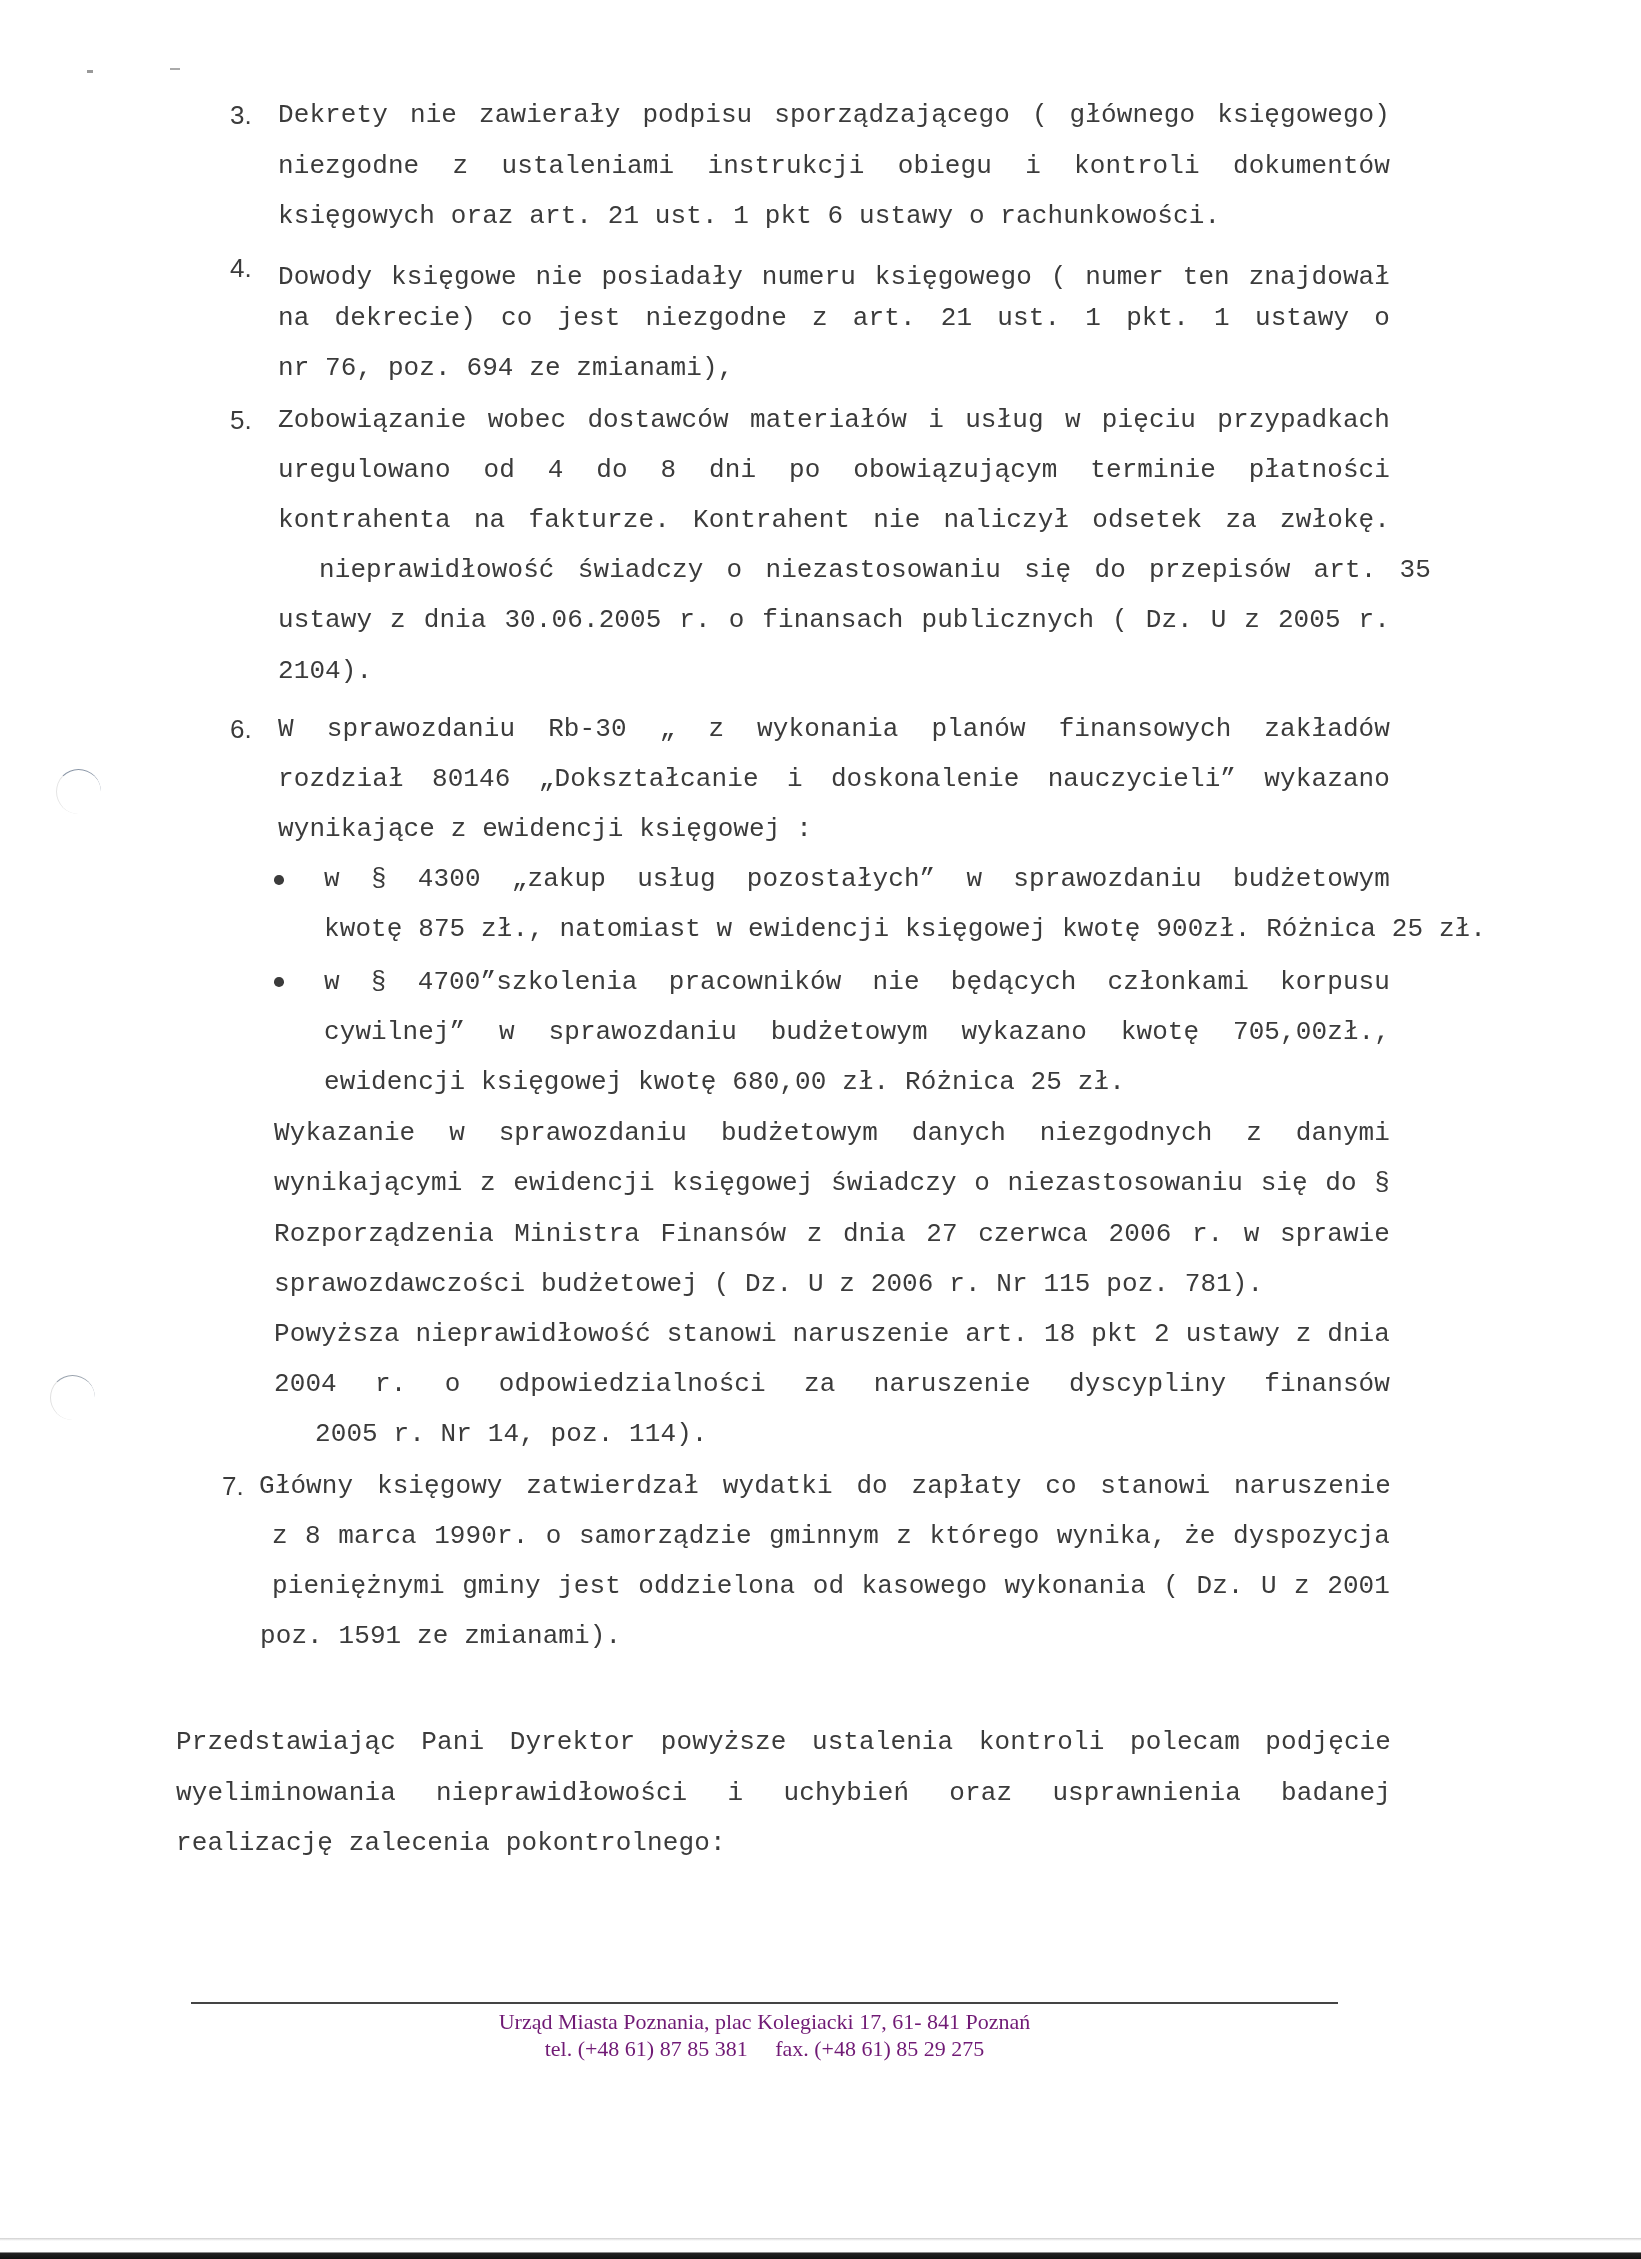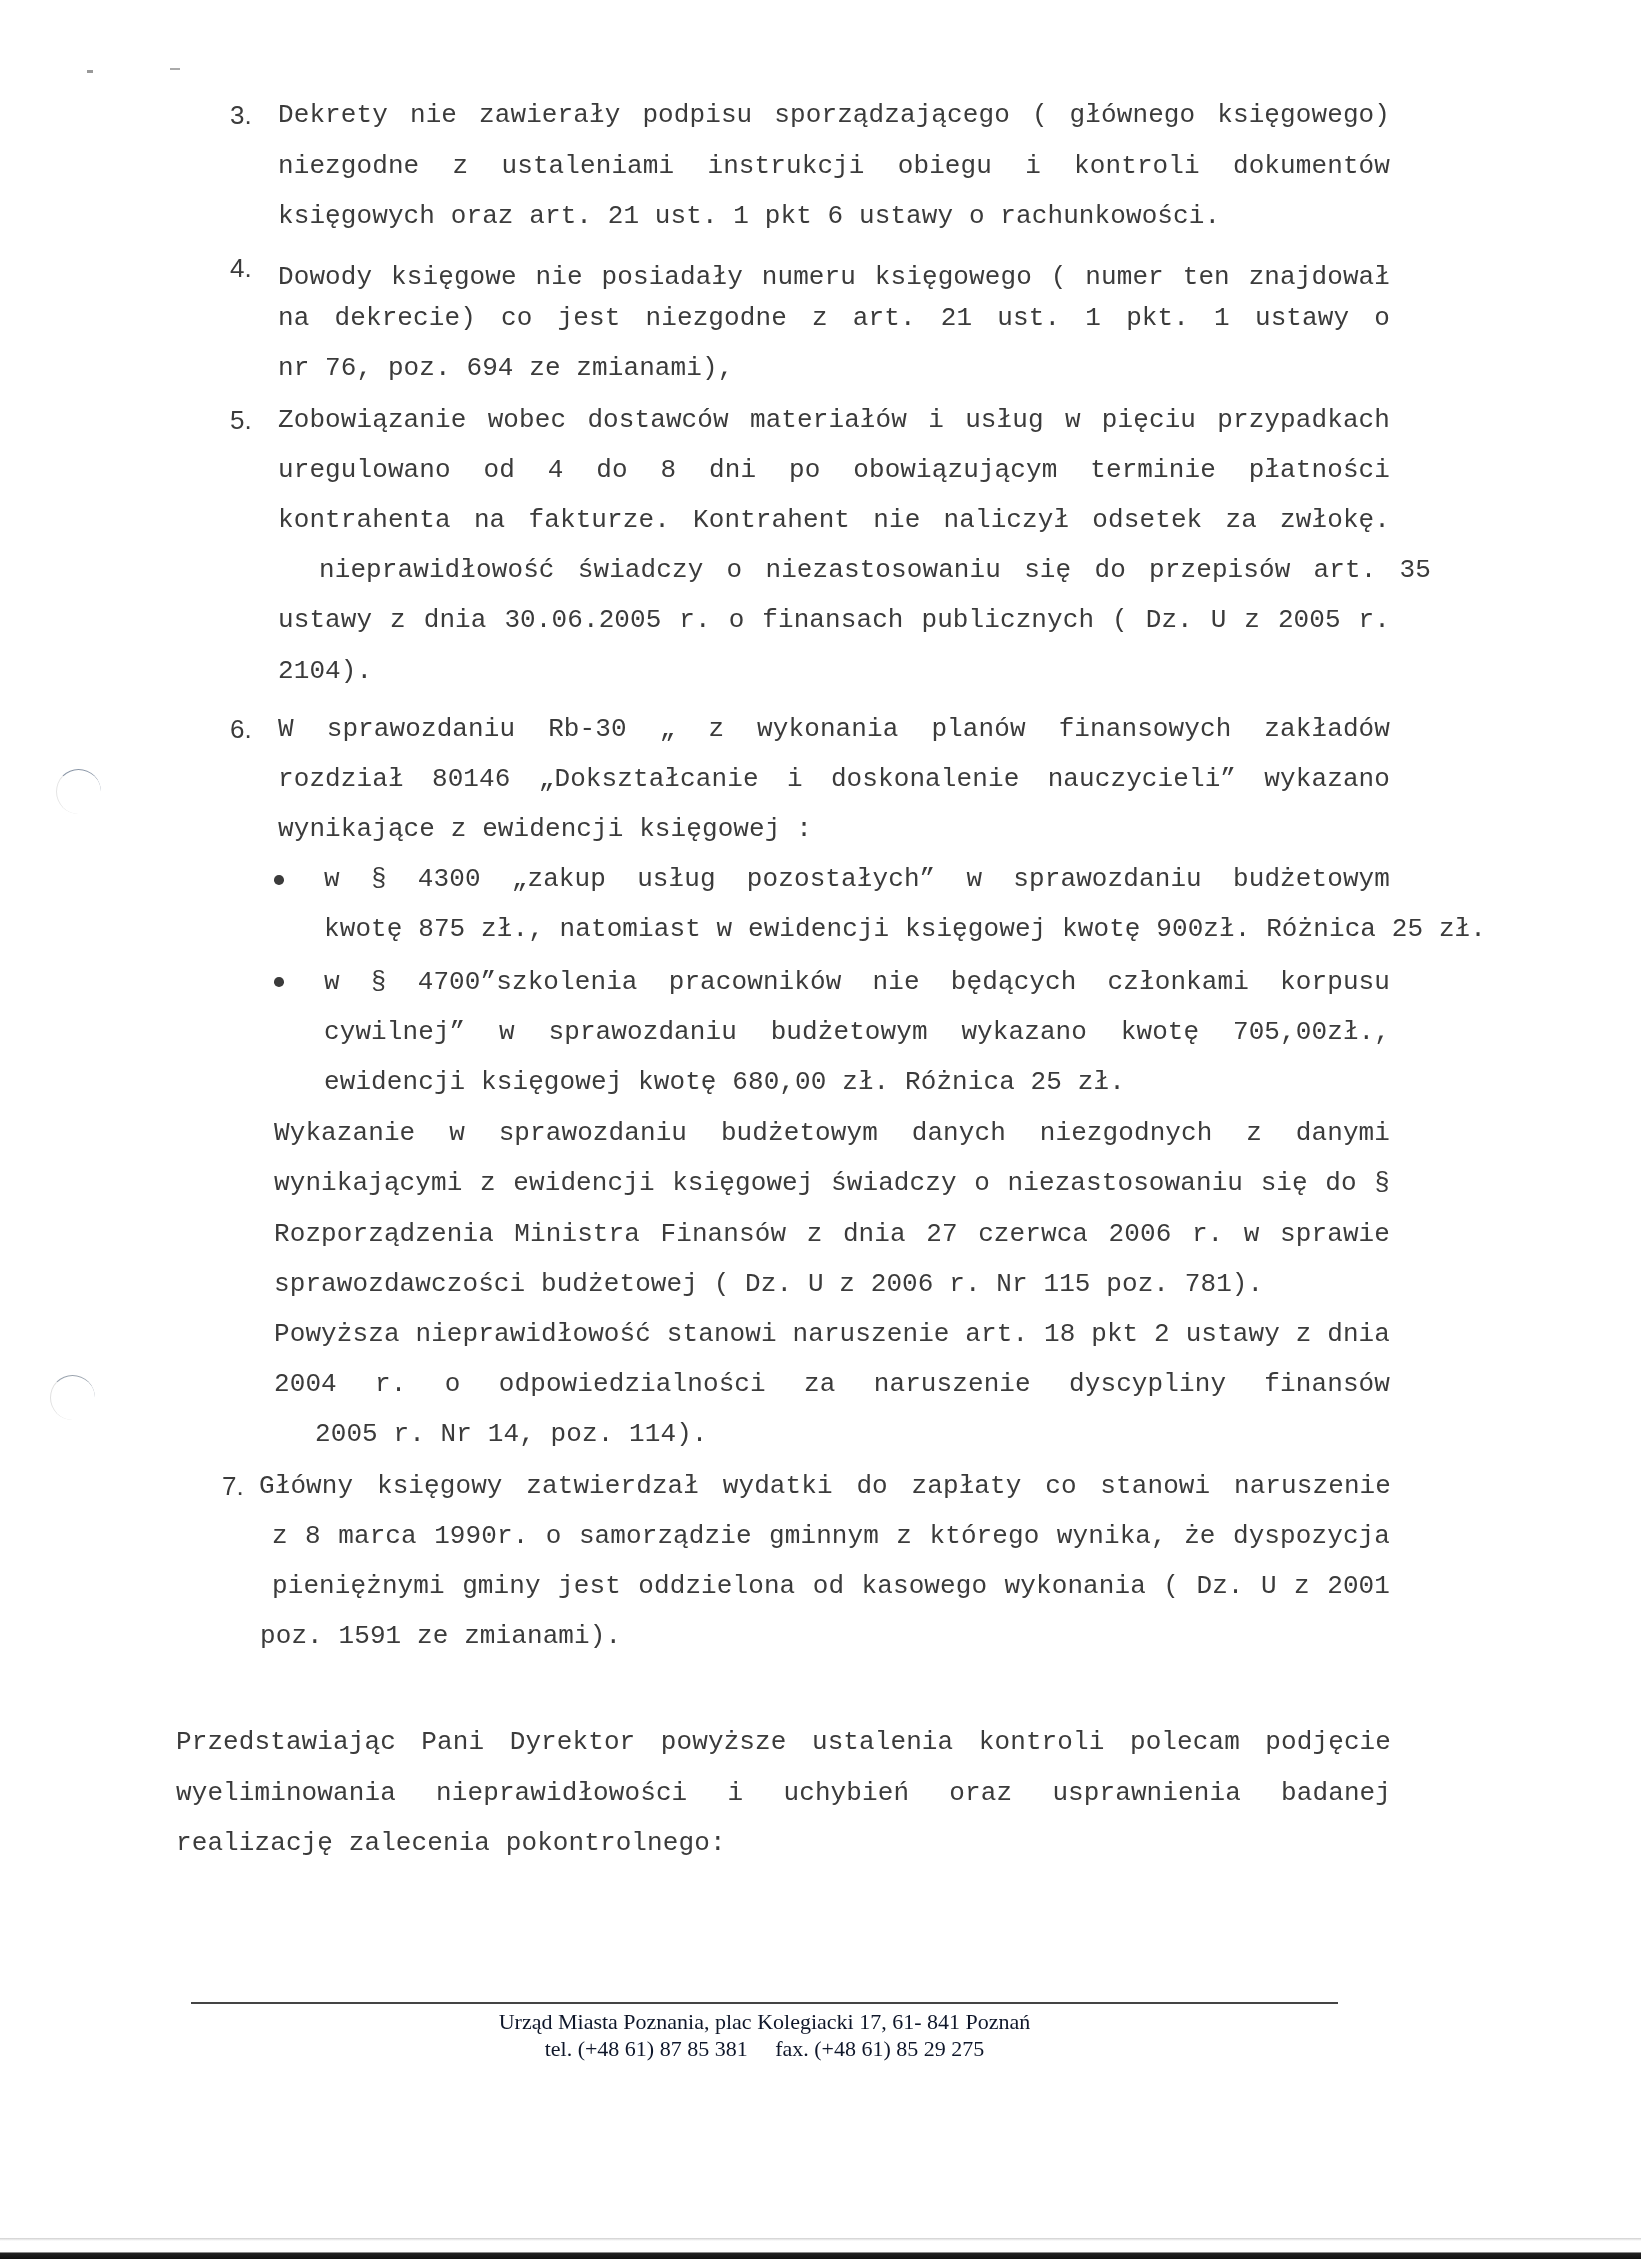--- a/index.html
+++ b/index.html
@@ -17,21 +17,21 @@
   .just {
     text-align: justify; text-align-last: justify; white-space: normal; overflow: hidden;
   }
   .num { position: absolute; font-size: 26px; line-height: 33px; }
   .bullet {
     position: absolute; width: 9.7px; height: 9.7px; border-radius: 50%; background: #3b3b3b;
   }
   .footer-rule { position: absolute; left: 191px; top: 2002px; width: 1147px; height: 1.9px; background: #444; }
   .footer-line {
     position: absolute; left: 191px; width: 1147px; text-align: center;
-    font-family: "Liberation Serif", serif; font-size: 22px; line-height: 27px; color: #0f172a;
+    font-family: "Liberation Serif", serif; font-size: 22px; line-height: 27px; color: #701a75;
     white-space: pre;
   }
   .artifact { position: absolute; }
   .bottom-edge { position: absolute; left: 0; top: 2238px; width: 1641px; height: 21px;
     background: linear-gradient(#cfcfcf 0, #ffffff 2.9px, #ffffff 13.5px, #222 15.4px, #111 21px); }
 </style>
 </head>
 <body>
 
 <div class="page">

